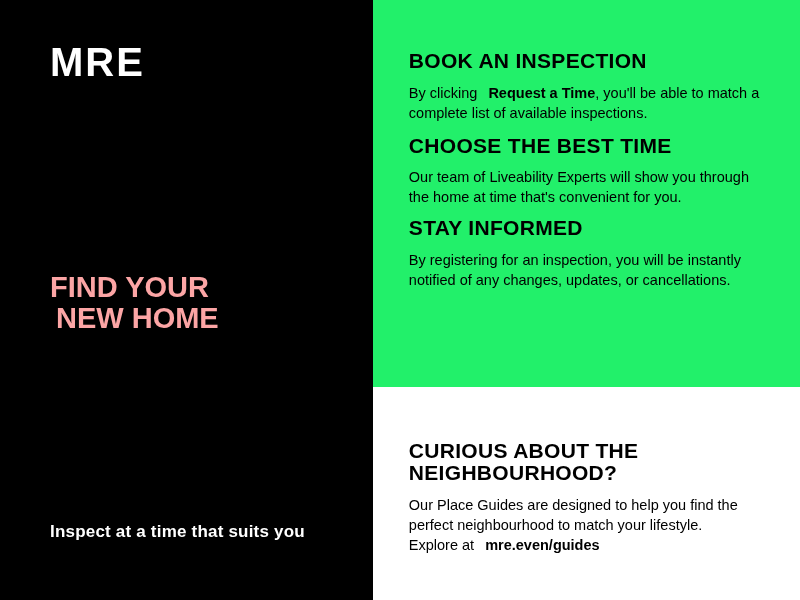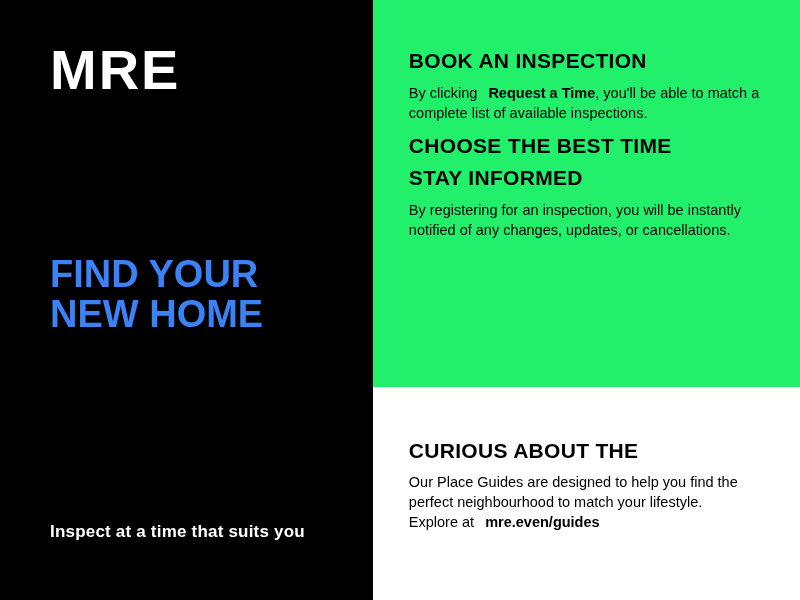--- a/index.html
+++ b/index.html
@@ -25,37 +25,38 @@
     height: 600px;
     background: #000000;
     position: relative;
     box-sizing: border-box;
   }
   .brand {
     position: absolute;
     left: 50px;
     top: 42px;
     color: #ffffff;
-    font-size: 56px;
+    font-size: 40px;
     font-weight: bold;
     letter-spacing: 2px;
     line-height: 1;
   }
   .headline {
     position: absolute;
     left: 50px;
-    top: 254px;
-    color: #3b82f6;
-    font-size: 38px;
+    top: 272px;
+    color: #fca5a5;
+    font-size: 29px;
     font-weight: bold;
     line-height: 1.06;
     letter-spacing: 0px;
   }
   .headline .l2 {
     display: block;
+    margin-left: 6px;
   }
   .tagline {
     position: absolute;
     left: 50px;
     top: 522px;
     color: #ffffff;
     font-size: 17px;
     font-weight: bold;
     letter-spacing: 0.2px;
   }
@@ -117,28 +118,30 @@
 
   <div class="right">
 
     <div class="green">
       <h2 class="sec">BOOK AN INSPECTION</h2>
       <p class="body">
         <span>By clicking </span><span class="bold">Request a Time</span><span>, you'll be able to match a complete list of available inspections.</span>
       </p>
 
       <h2 class="sec second">CHOOSE THE BEST TIME</h2>
+      <p class="body last">Our team of Liveability Experts will show you through the home at time that's convenient for you.</p>
 
       <h2 class="sec second">STAY INFORMED</h2>
       <p class="body last">By registering for an inspection, you will be instantly notified of any changes, updates, or cancellations.</p>
     </div>
 
     <div class="white">
       <h2 class="sec">
         <span>CURIOUS ABOUT THE</span><br>
+        <span>NEIGHBOURHOOD?</span>
       </h2>
       <p class="body last">Our Place Guides are designed to help you find the perfect neighbourhood to match your lifestyle.</p>
       <p class="body explore">
         <span>Explore at </span><span class="bold">mre.even/guides</span>
       </p>
     </div>
 
   </div>
 </div>
 

